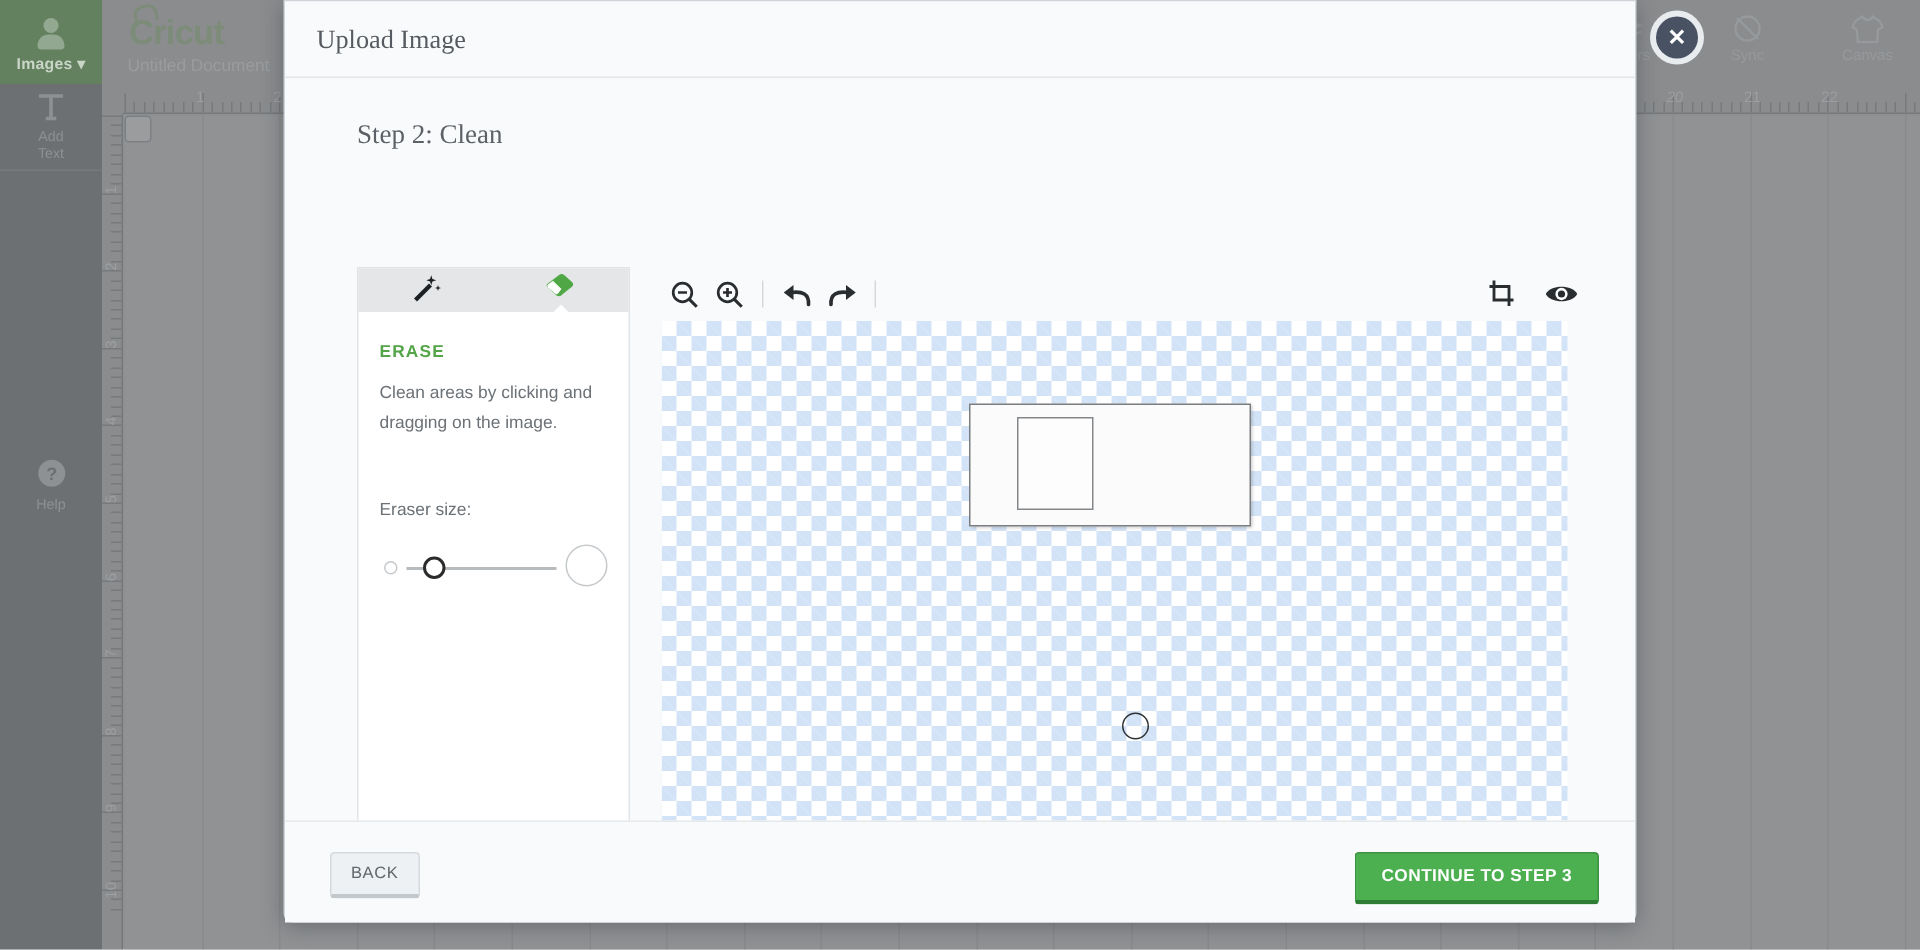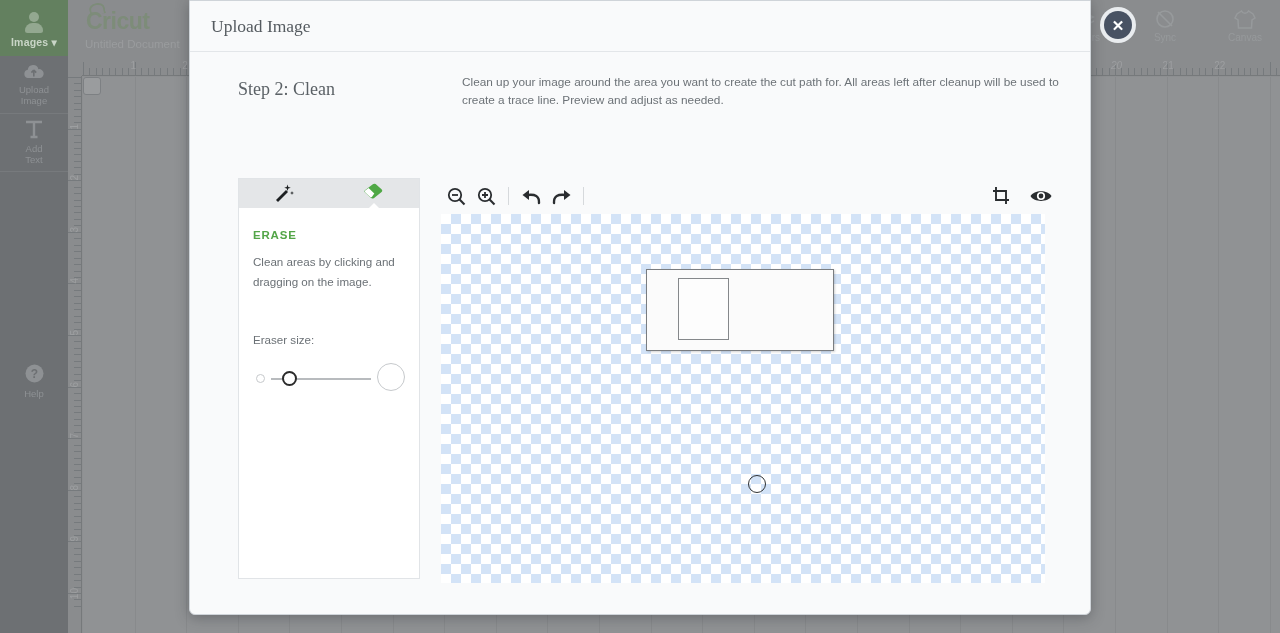--- a/index.html
+++ b/index.html
@@ -280,29 +280,20 @@
 
     <div class="sb-user">
       <div class="sb-user-icon">
         <div class="head"></div>
           <div class="body"></div>
       </div>
       <div class="sb-user-name">Images ▾</div>
     </div>
 
 
-    <div class="sb-item">
-      <span class="ico">
-        <svg width="24" height="16" viewBox="0 0 24 16">
-          <path d="M5.5 14 A4.2 4.2 0 0 1 5.8 5.8 A5.4 5.4 0 0 1 16.4 5.2 A3.9 3.9 0 0 1 18 14 Z" fill="#8e9194"></path>
-          <path d="M11.8 12.5 L11.8 6.4 M11.8 6.0 L9.4 8.6 M11.8 6.0 L14.2 8.6" stroke="#6d7073" stroke-width="1.6" fill="none"></path>
-        </svg>
-      </span>
-      <span>Upload<br>Image</span>
-    </div>
 
     <div class="sb-item">
       <span class="ico">
         <svg width="20" height="19" viewBox="0 0 20 19">
           <path d="M2 2 H18 M10 2 V17 M6.5 17 H13.5" stroke="#8e9194" stroke-width="2.4" fill="none"></path>
         </svg>
       </span>
       <span>Add<br>Text</span>
     </div>
 
@@ -705,21 +696,20 @@
 
 <div class="modal">
 
   <div class="modal-header">
     <div class="modal-title">Upload Image</div>
   </div>
 
   <div class="modal-body">
 
     <div class="step-title">Step 2: Clean</div>
-    <div class="step-desc">Clean up your image around the area you want to create the cut path for. All areas left after cleanup will be used to create a trace line. Preview and adjust as needed.</div>
 
     <div class="tool-panel">
       <div class="tool-tabs">
         <div class="tool-tab">
           <span>
             <svg width="22" height="22" viewBox="0 0 22 22">
               <path d="M3 19 L13 9 L15 11 L5 21 Z" fill="#1d2022"></path>
               <path d="M14.5 3.5 L15.3 6 L17.8 6.8 L15.3 7.6 L14.5 10.1 L13.7 7.6 L11.2 6.8 L13.7 6 Z" fill="#1d2022"></path>
               <path d="M19 10 L19.5 11.5 L21 12 L19.5 12.5 L19 14 L18.5 12.5 L17 12 L18.5 11.5 Z" fill="#1d2022"></path>
             </svg>
@@ -799,17 +789,21 @@
     <div class="canvas-wrap">
       <div class="checker">
         <div class="img-outer">
           <div class="img-inner"></div>
         </div>
       </div>
       <div class="eraser-cursor"></div>
     </div>
   </div>
 
+  <div class="modal-footer">
+    <div class="btn-back">BACK</div>
+    <div class="btn-continue">CONTINUE TO STEP 3</div>
+  </div>
 </div>
 
 <div class="modal-close">
   <div class="inner">✕</div>
 </div>
 
 </body></html>

